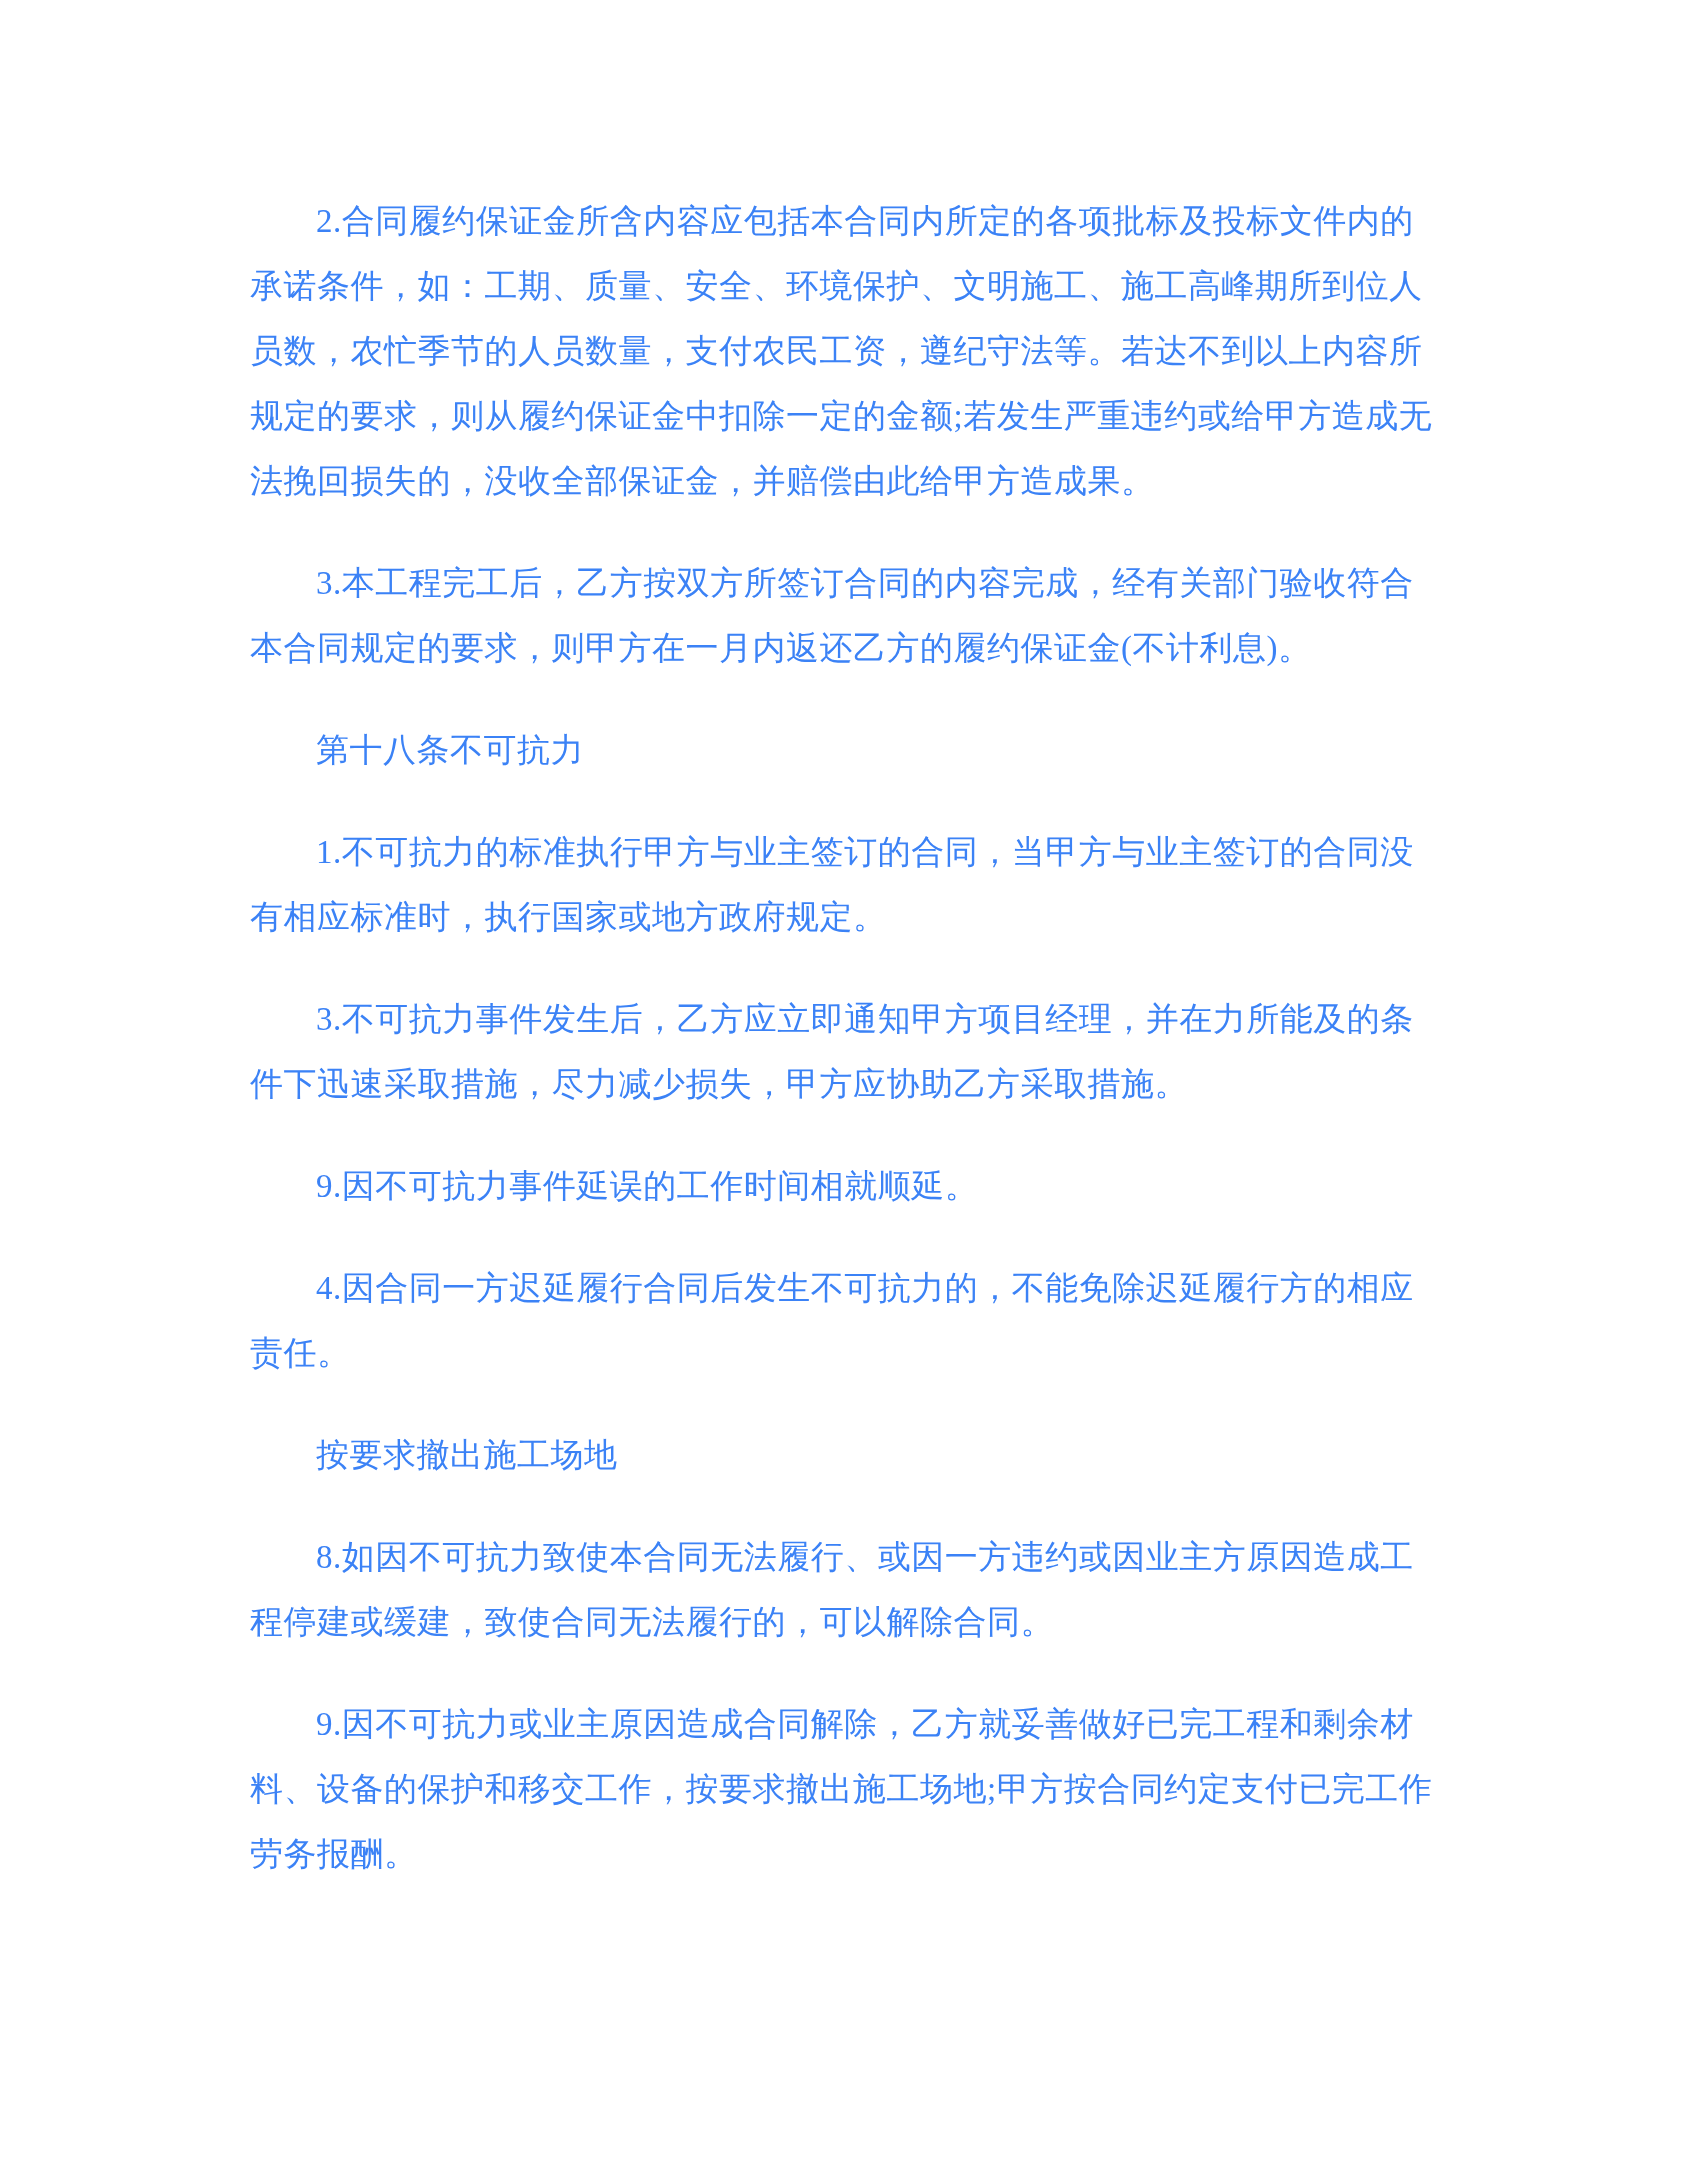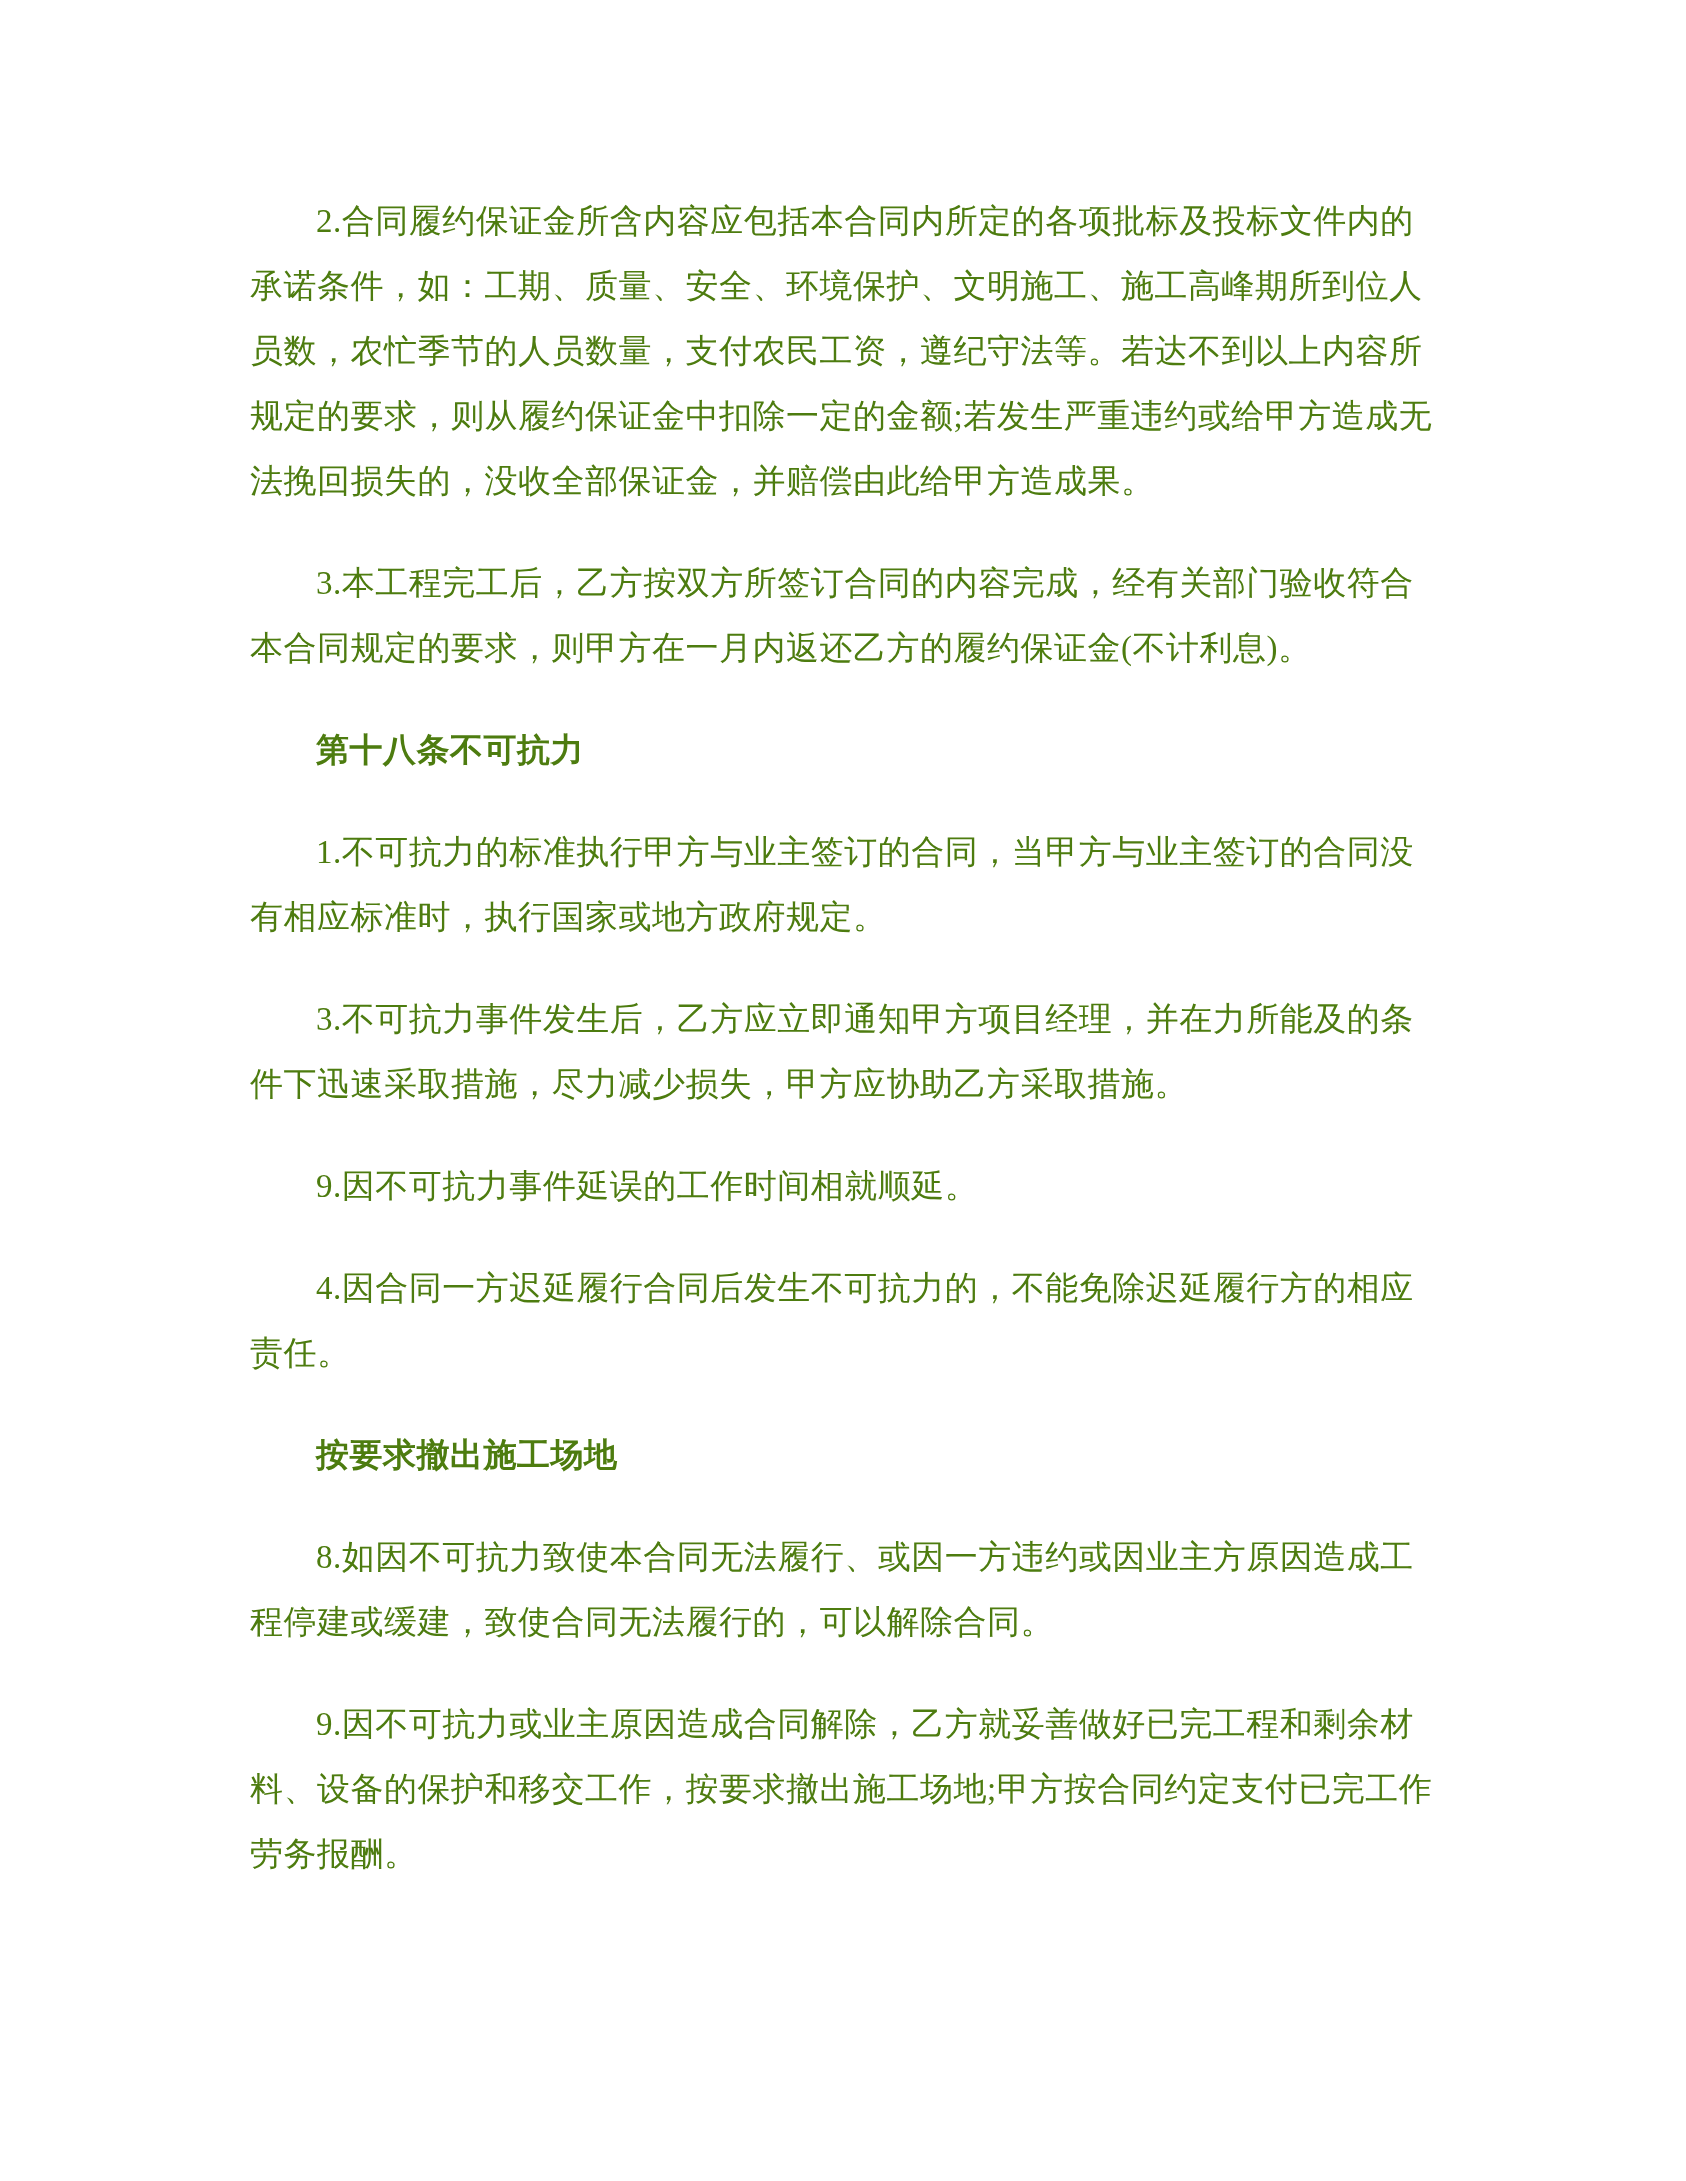--- a/index.html
+++ b/index.html
@@ -13,32 +13,32 @@
     height: 2182px;
     background: #ffffff;
     overflow: hidden;
   }
   .content {
     box-sizing: border-box;
     padding: 189px 248px 0 250px;
     font-family: "Liberation Serif", "DejaVu Serif", serif;
     font-size: 33px;
     line-height: 65px;
-    color: #4d7c0f;
+    color: #3b82f6;
     text-align: left;
     letter-spacing: 0.5px;
   }
   .content p {
     margin: 0 0 37px 0;
     text-indent: 66px;
     word-break: break-all;
   }
   .content p.article-heading {
     
-    font-weight: bold;
+    font-weight: normal;
   }
 </style>
 </head>
 <body>
 
 <div class="page">
   <div class="content">
     <p>2.合同履约保证金所含内容应包括本合同内所定的各项批标及投标文件内的承诺条件，如：工期、质量、安全、环境保护、文明施工、施工高峰期所到位人员数，农忙季节的人员数量，支付农民工资，遵纪守法等。若达不到以上内容所规定的要求，则从履约保证金中扣除一定的金额;若发生严重违约或给甲方造成无法挽回损失的，没收全部保证金，并赔偿由此给甲方造成果。</p>
     <p>3.本工程完工后，乙方按双方所签订合同的内容完成，经有关部门验收符合本合同规定的要求，则甲方在一月内返还乙方的履约保证金(不计利息)。</p>
     <p class="article-heading">第十八条不可抗力</p>

